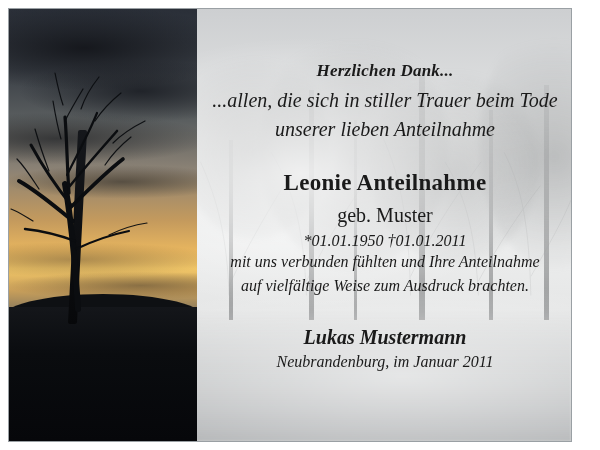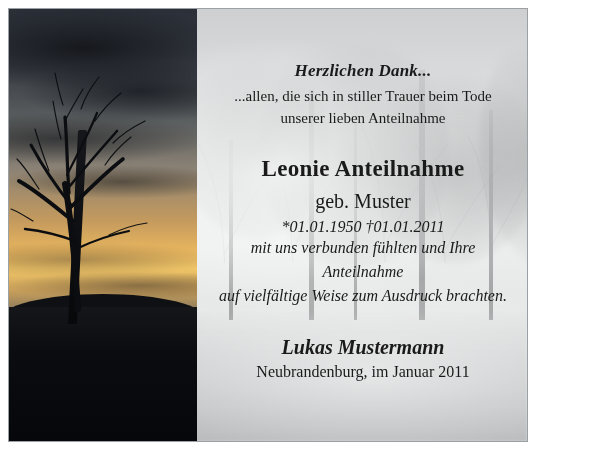--- a/index.html
+++ b/index.html
@@ -13,21 +13,21 @@
     height: 450px;
     overflow: hidden;
     background: #ffffff;
     font-family: "Liberation Serif", serif;
   }
   
   #frame {
     position: absolute;
     left: 8px;
     top: 8px;
-    width: 520px;
+    width: 564px;
     height: 434px;
     box-sizing: border-box;
     border: 1px solid #9aa0a4;
     overflow: hidden;
     background: #d9dadb;
   }
 
   
   .bg-sky {
     position: absolute;
@@ -154,21 +154,22 @@
     color: #1a1a1a;
   }
   .thanks {
     font-weight: bold;
     font-style: italic;
     font-size: 17px;
     letter-spacing: .2px;
     margin-bottom: 5px;
   }
   .lead {
-    font-size: 15px;
+    font-style: italic;
+    font-size: 20px;
     line-height: 1.45;
   }
   .name {
     font-weight: bold;
     font-size: 23px;
     margin-top: 26px;
     letter-spacing: .3px;
   }
   .maiden {
     font-size: 20px;
@@ -185,20 +186,21 @@
     font-size: 16px;
     line-height: 1.5;
   }
   .signer {
     font-weight: bold;
     font-style: italic;
     font-size: 20px;
     margin-top: 28px;
   }
   .place {
+    font-style: italic;
     font-size: 16px;
     margin-top: 4px;
   }
   .dagger { letter-spacing: 0; }
 </style>
 </head>
 <body>
 
 <div id="card">
   <div id="frame">

